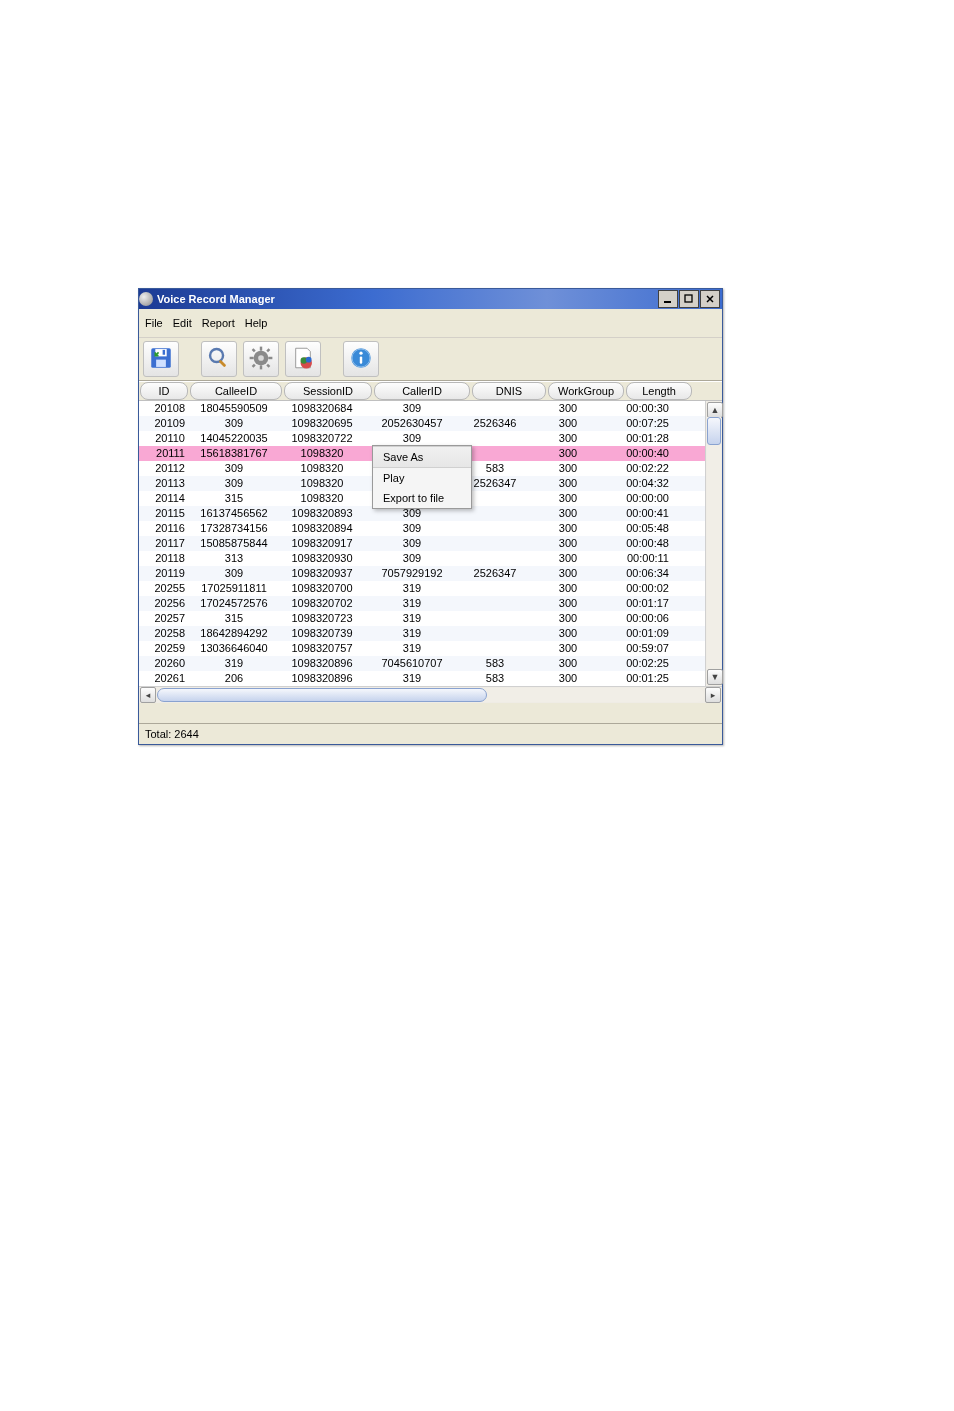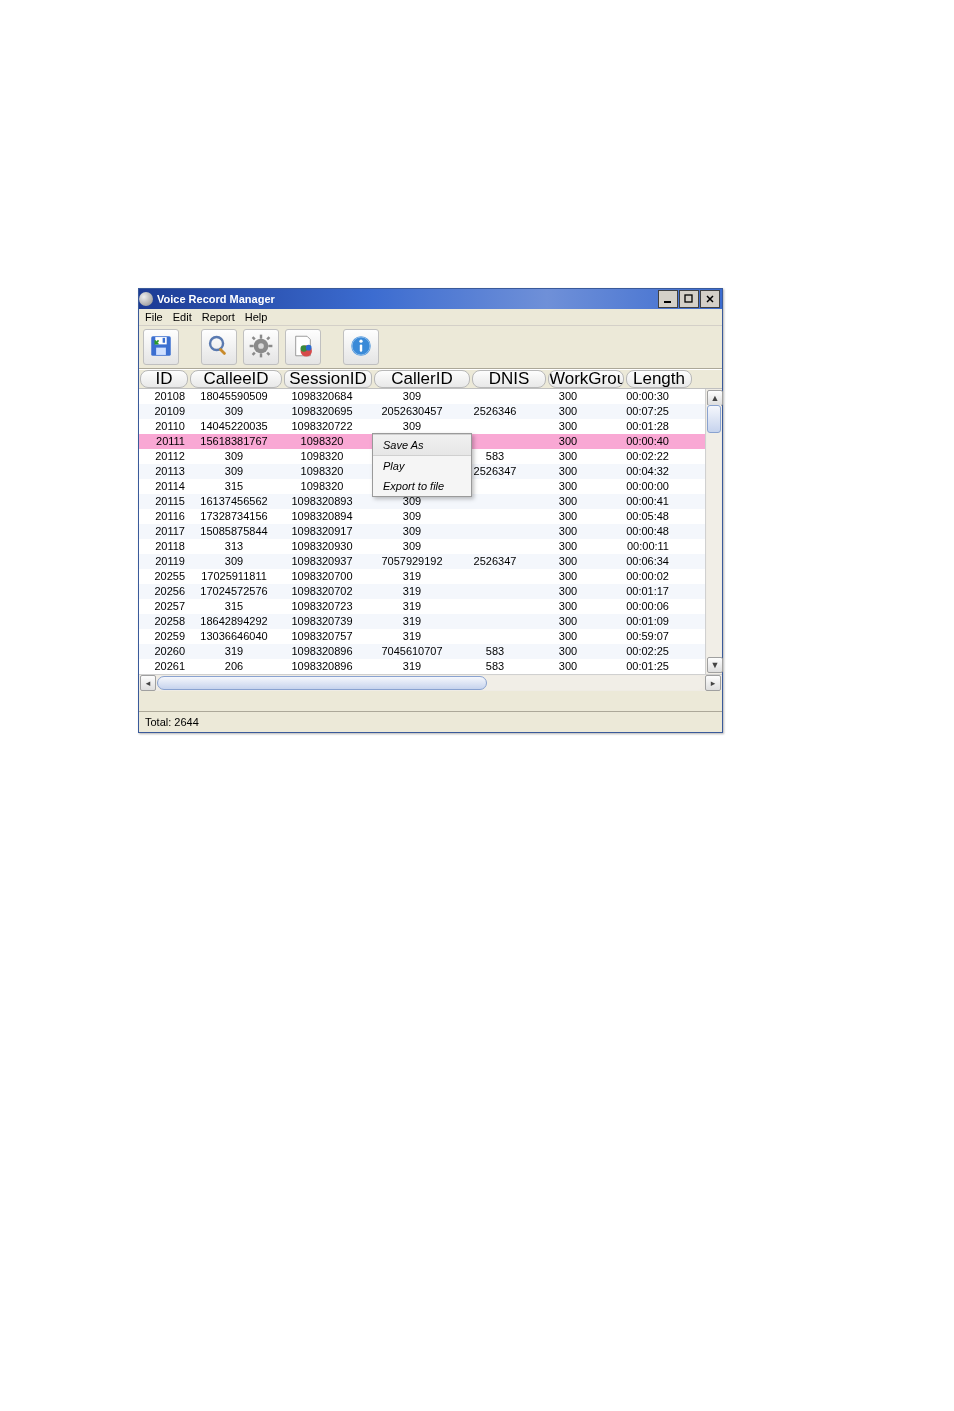--- a/index.html
+++ b/index.html
@@ -49,21 +49,21 @@
     background: #d4d0c8;
     border: 1px solid #404040;
     margin-left: 1px;
     display: flex; align-items: center; justify-content: center;
     font-size: 10px;
     color: #000;
   }
   
   .menubar {
     background: #ece9d8;
-    padding: 2px 6px;
+    padding: 8px 6px;
     display: flex;
     gap: 10px;
     border-bottom: 1px solid #d4d0c8;
   }
   .menubar span { cursor: default; }
   
   .toolbar {
     background: #ece9d8;
     padding: 3px 4px;
     display: flex;
@@ -90,27 +90,27 @@
     border-bottom: 1px solid #c0c0c0;
   }
   .col-head {
     height: 16px;
     line-height: 16px;
     text-align: center;
     background: linear-gradient(#fdfdfd, #e8e8e8);
     border: 1px solid #b8b8b8;
     border-radius: 8px;
     margin: 0 1px;
-    font-size: 17px;
+    font-size: 11px;
     overflow: hidden;
   }
   
   .c-id    { width: 46px; flex: 0 0 auto; }
   .c-cele  { width: 90px; flex: 0 0 auto; }
-  .c-sess  { width: 86px; flex: 0 0 auto; border-radius: 6px; }
+  .c-sess  { width: 86px; flex: 0 0 auto; }
   .c-calr  { width: 94px; flex: 0 0 auto; }
   .c-dnis  { width: 72px; flex: 0 0 auto; }
   .c-wg    { width: 74px; flex: 0 0 auto; text-align: center; }
   .c-len   { width: 64px; flex: 0 0 auto; }
 
   
   .grid-body {
     position: relative;
     background: #fff;
     height: 320px; 
@@ -131,21 +131,20 @@
   
   .ctx-menu {
     position: absolute;
     left: 233px;
     top: 44px;
     width: 98px;
     background: #f5f5f5;
     border: 1px solid #9a9a9a;
     box-shadow: 2px 2px 4px rgba(0,0,0,0.25);
     z-index: 10;
-    font-style: italic;
   }
   .ctx-item {
     padding: 2px 10px;
     height: 16px;
     line-height: 16px;
   }
   .ctx-item.hl {
     background: linear-gradient(#f0f0f0, #e6e6e6);
     border-top: 1px solid #d0d0d0;
     border-bottom: 1px solid #d0d0d0;

